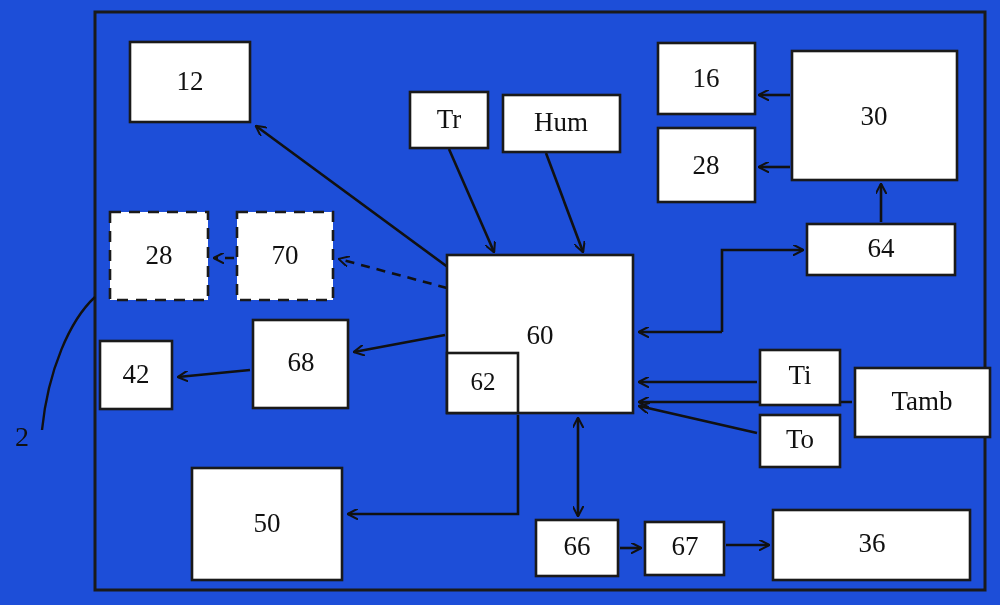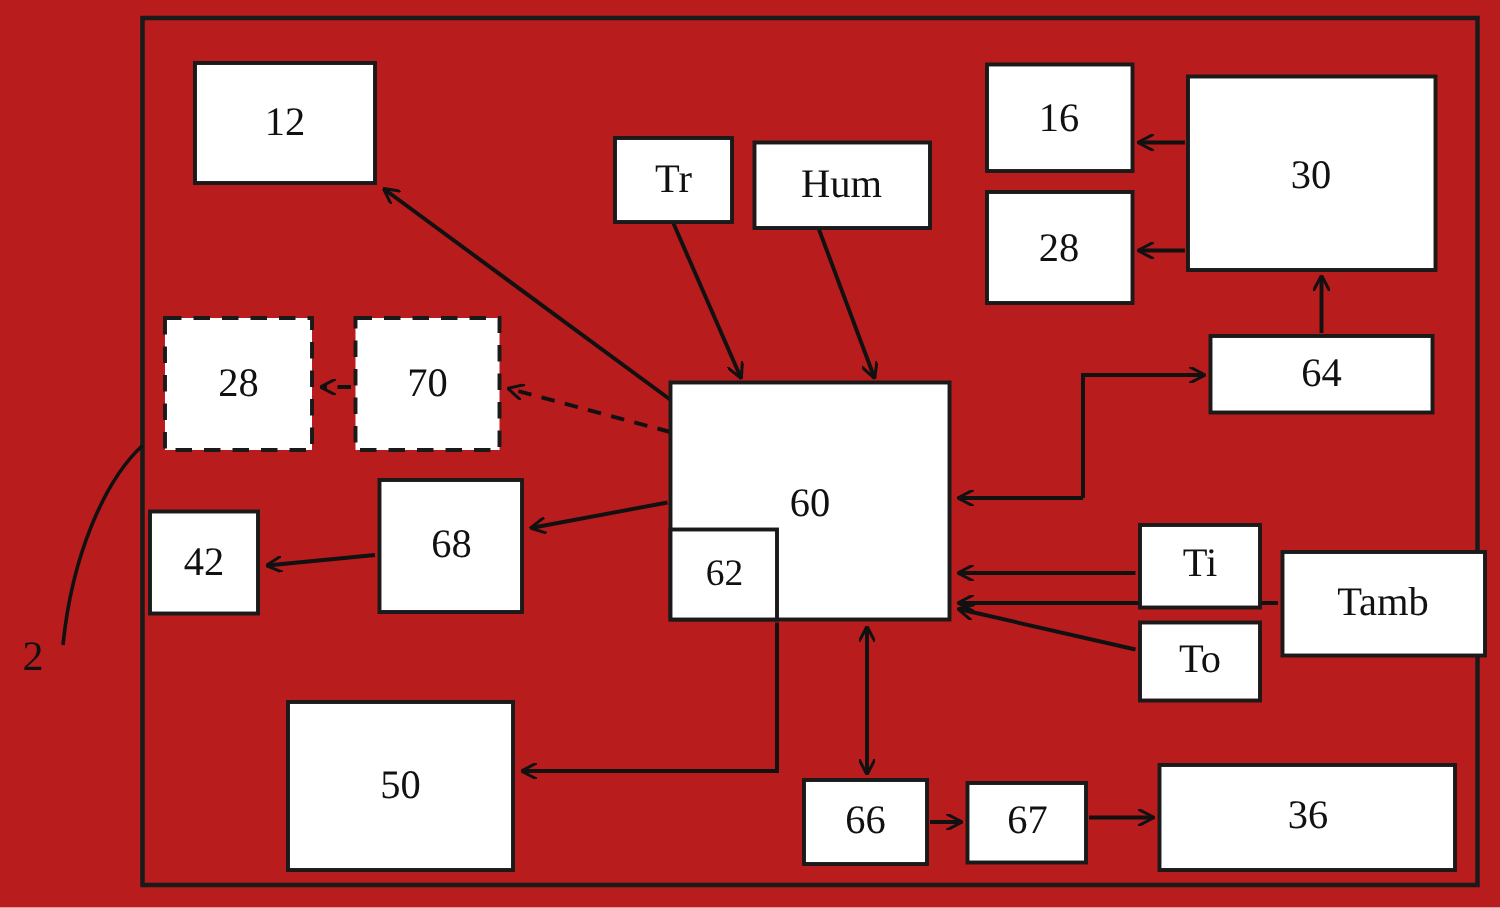--- a/index.html
+++ b/index.html
@@ -10,21 +10,21 @@
   body {
     width: 1000px;
     height: 605px;
     font-family: "Liberation Serif", "DejaVu Serif", serif;
     overflow: hidden;
   }
   #diagram-root {
     position: relative;
     width: 1000px;
     height: 605px;
-    background: #b91c1c;
+    background: #1d4ed8;
   }
   svg.diagram {
     display: block;
     width: 1000px;
     height: 605px;
   }
   .node-rect {
     fill: #ffffff;
     stroke: #1a1a1a;
     stroke-width: 2.6;

